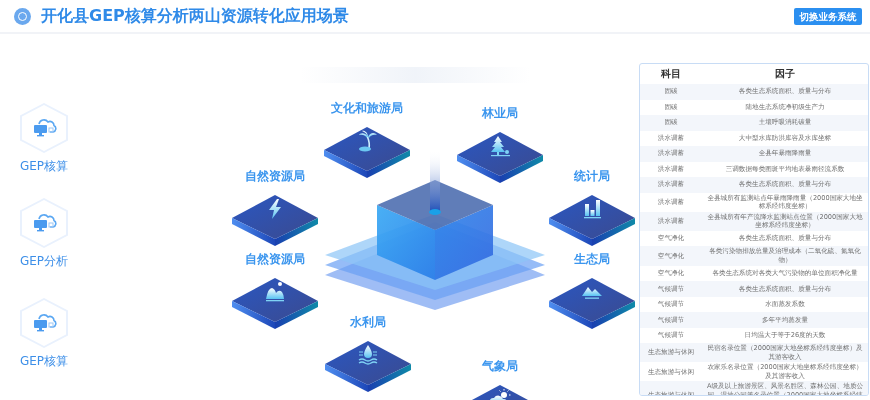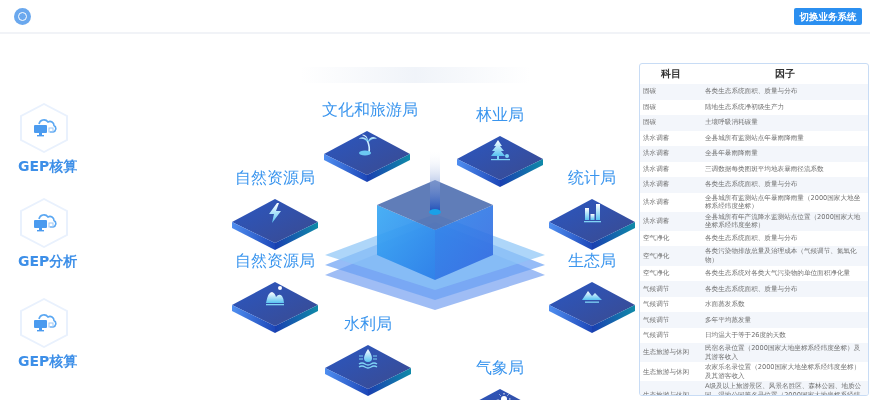--- a/index.html
+++ b/index.html
@@ -7,42 +7,43 @@
   .header { position: absolute; left: 0; top: 0; width: 870px; height: 34px; background: #ffffff; border-bottom: 2px solid #f1f3f7; display: flex; align-items: center; }
   .header .logo { width: 17px; height: 17px; border-radius: 50%; background: #6aa8ee; margin-left: 14px; margin-right: 10px; position: relative; }
   .header .logo::after { content: ""; position: absolute; left: 4px; top: 4px; width: 7px; height: 7px; border: 1.5px solid #ffffff; border-radius: 50%; }
   .header .title { font-size: 16px; font-weight: bold; color: #2f8ae8; letter-spacing: 0px; }
   .switch-btn { position: absolute; right: 8px; top: 8px; width: 68px; height: 17px; background: #2b8ff0; color: #ffffff; font-size: 9.5px; font-weight: bold; border-radius: 2px; text-align: center; line-height: 17px; }
   .watermark { position: absolute; left: 300px; top: 67px; width: 230px; height: 16px; background: linear-gradient(90deg, rgba(230,236,245,0), rgba(230,236,245,0.6), rgba(230,236,245,0)); }
 
   .side-item { position: absolute; left: 18px; width: 52px; text-align: center; }
   .hex { width: 48px; height: 50px; margin: 0 auto; position: relative; clip-path: polygon(50% 0, 100% 25%, 100% 75%, 50% 100%, 0 75%, 0 25%); background: #e9f1fd; }
   .hex-inner { position: absolute; inset: 2px; clip-path: polygon(50% 0, 100% 25%, 100% 75%, 50% 100%, 0 75%, 0 25%); background: #ffffff; display: flex; align-items: center; justify-content: center; }
-  .side-label { margin-top: 5px; font-size: 14px; font-weight: bold; color: #3d8fe8; white-space: nowrap; }
+  .side-label { margin-top: 5px; font-size: 12px; font-weight: normal; color: #3d8fe8; white-space: nowrap; }
 
   .node { position: absolute; width: 90px; text-align: center; }
-  .node-label { font-size: 16px; font-weight: normal; color: #3a95ee; margin-bottom: 6px; white-space: nowrap; text-align: center; }
+  .node-label { font-size: 12px; font-weight: bold; color: #3a95ee; margin-bottom: 6px; white-space: nowrap; text-align: center; }
   .tile { position: relative; width: 90px; height: 50px; margin: 0 auto; }
   .tile svg { position: absolute; left: 0; top: 0; }
   .tile .ico { position: absolute; left: 33px; top: 6px; width: 24px; height: 24px; }
 
   .center-cube { position: absolute; left: 320px; top: 150px; width: 230px; height: 170px; }
 
   .panel { position: absolute; left: 639px; top: 63px; width: 230px; height: 333px; border: 1px solid #c8dcf5; border-radius: 3px; background: #ffffff; overflow: hidden; }
   table { width: 100%; border-collapse: collapse; table-layout: fixed; }
   th { font-size: 10px; font-weight: bold; color: #333333; height: 20px; text-align: center; }
-  td { font-size: 6.6px; color: #707070; padding: 1px 3px; line-height: 8.6px; height: 15.5px; }
+  td { font-size: 6.6px; color: #707070; text-align: center; padding: 1px 3px; line-height: 8.6px; height: 15.5px; }
   tr.stripe td { background: #f3f6fb; }
   col.c1 { width: 62px; }
 </style>
 </head>
 <body>
 
 <div class="header">
   <div class="logo"></div>
+  <div class="title">开化县GEP核算分析两山资源转化应用场景</div>
   <div class="switch-btn">切换业务系统</div>
 </div>
 
 <div class="watermark"></div>
 
 <div class="side-item" style="top:103px;">
   <div class="hex">
     <div class="hex-inner">
       <svg width="26" height="22" viewBox="0 0 26 22">
         <path d="M8 7 a5 5 0 0 1 9-2 a4 4 0 0 1 6 3.5 a3.5 3.5 0 0 1 -1 6.5 h-3" fill="none" stroke="#5aa7f2" stroke-width="1.6"></path>
@@ -285,21 +286,21 @@
       <tr>
           <td>固碳</td>
           <td>陆地生态系统净初级生产力</td>
         </tr>
       <tr class="stripe">
           <td>固碳</td>
           <td>土壤呼吸消耗碳量</td>
         </tr>
       <tr>
           <td>洪水调蓄</td>
-          <td>全县城所有监测站点年暴雨降雨量</td>
+          <td>大中型水库防洪库容及水库坐标</td>
         </tr>
       <tr class="stripe">
           <td>洪水调蓄</td>
           <td>全县年暴雨降雨量</td>
         </tr>
       <tr>
           <td>洪水调蓄</td>
           <td>三调数据每类图斑平均地表暴雨径流系数</td>
         </tr>
       <tr class="stripe">
@@ -313,21 +314,21 @@
       <tr class="stripe">
           <td>洪水调蓄</td>
           <td>全县城所有年产流降水监测站点位置（2000国家大地坐标系经纬度坐标）</td>
         </tr>
       <tr>
           <td>空气净化</td>
           <td>各类生态系统面积、质量与分布</td>
         </tr>
       <tr class="stripe">
           <td>空气净化</td>
-          <td>各类污染物排放总量及治理成本（气候调节、氮氧化物）</td>
+          <td>各类污染物排放总量及治理成本（二氧化硫、氮氧化物）</td>
         </tr>
       <tr>
           <td>空气净化</td>
           <td>各类生态系统对各类大气污染物的单位面积净化量</td>
         </tr>
       <tr class="stripe">
           <td>气候调节</td>
           <td>各类生态系统面积、质量与分布</td>
         </tr>
       <tr>

